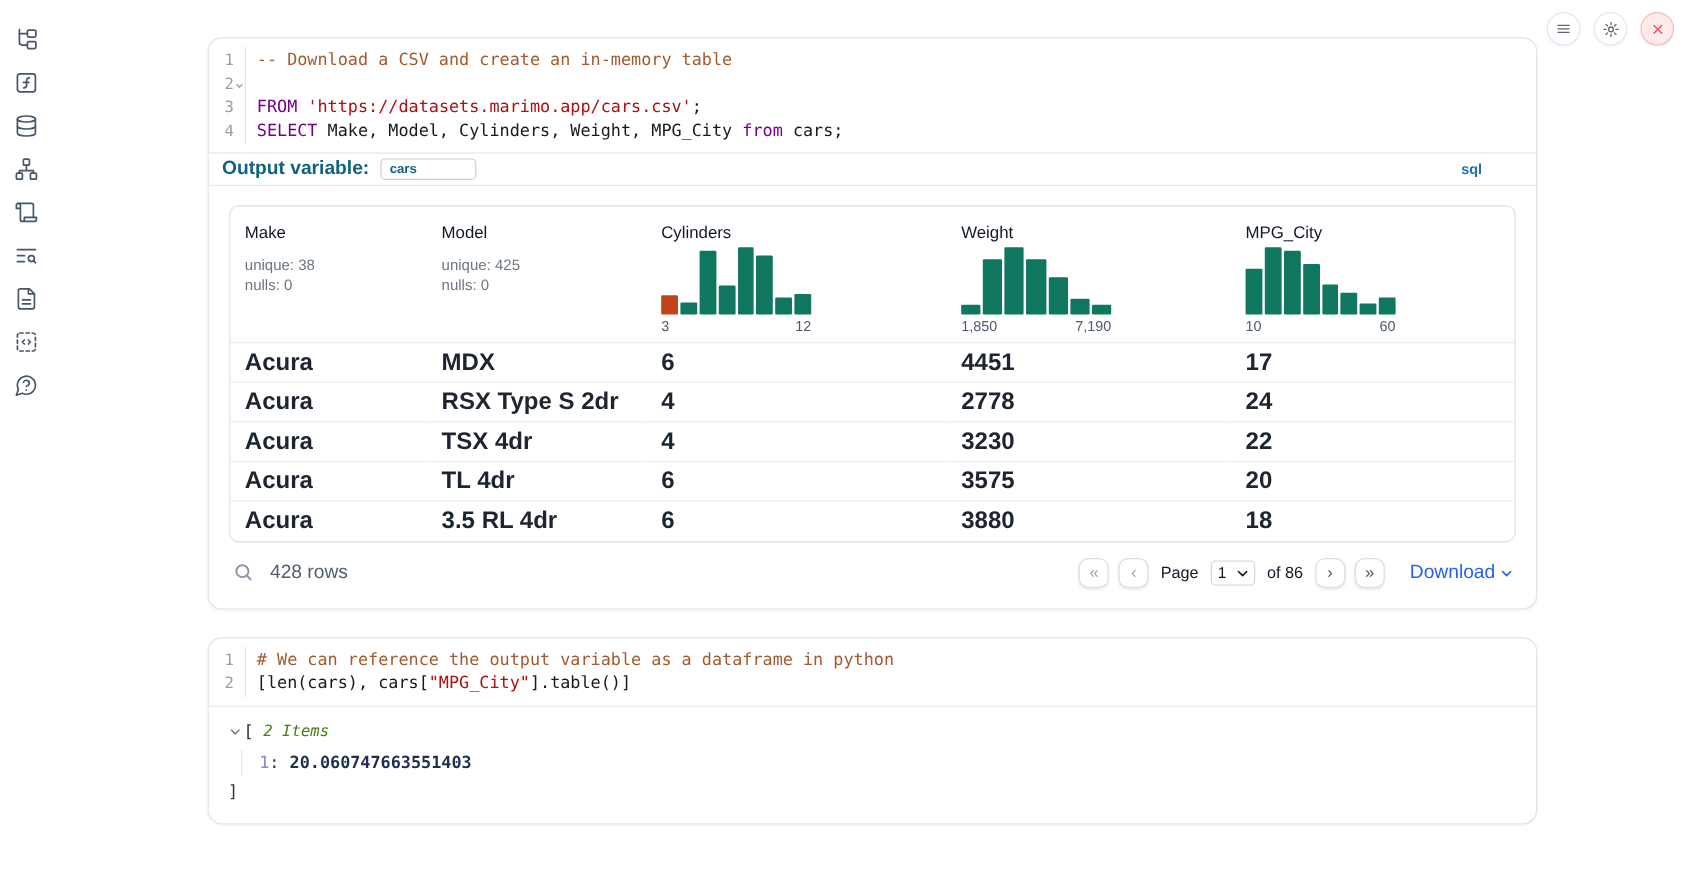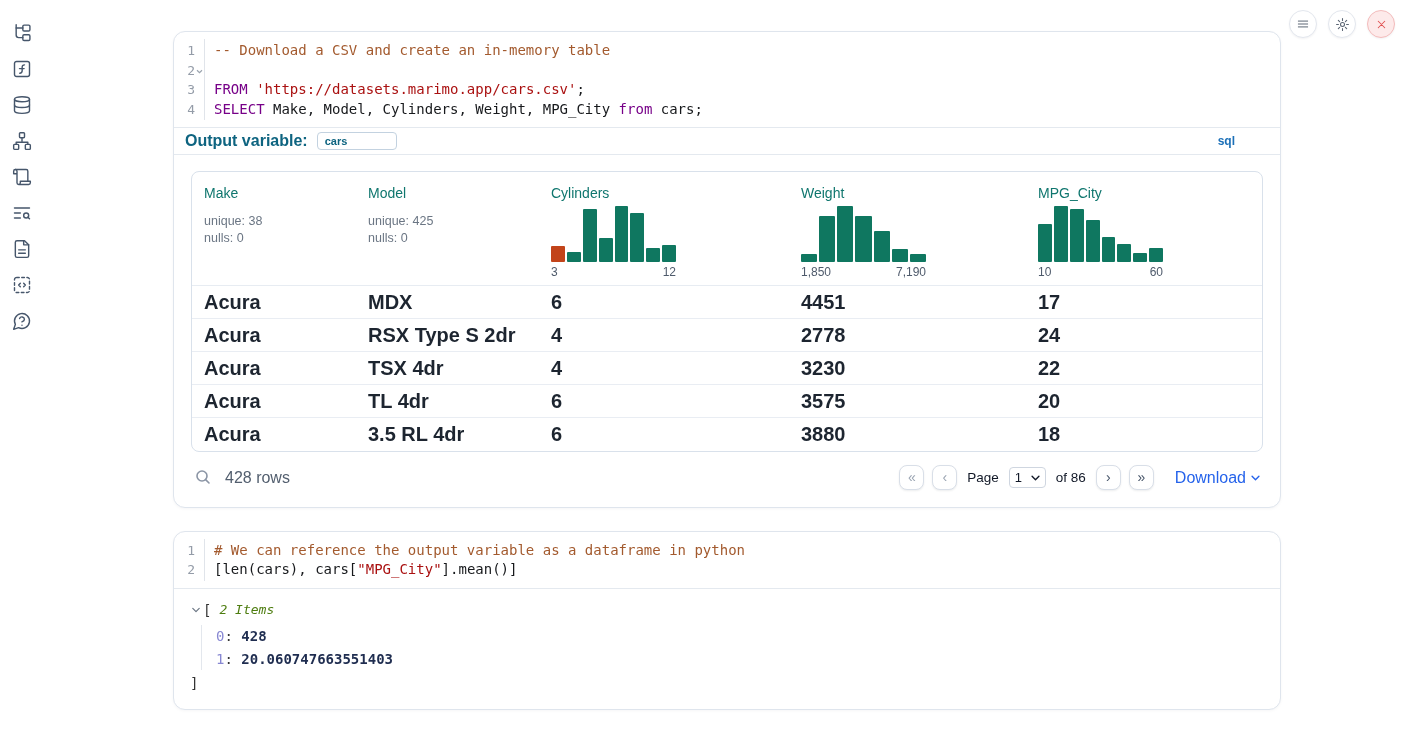--- a/index.html
+++ b/index.html
@@ -42,21 +42,21 @@
   .outvar-row{display:flex;align-items:center;height:27px;border-top:1px solid #e4e9ef;padding:0 11px;}
   .outvar-label{font-size:16px;font-weight:bold;color:var(--teal);}
   .outvar-input{margin-left:9px;width:80px;height:18px;border:1px solid #c3d2e0;border-radius:4px;font-size:11px;font-weight:bold;color:var(--teal);padding:0 7px;font-family:"Liberation Sans",sans-serif;outline:none;}
   .lang-badge{margin-left:auto;font-size:12px;font-weight:bold;color:#1c70b8;padding-right:34px;}
 
   
   .output-section{border-top:1px solid #e4e9ef;padding:16px 17px 16px;}
   .table-card{border:1px solid #d9e1eb;border-radius:8px;overflow:hidden;}
   table{width:100%;border-collapse:collapse;table-layout:fixed;}
   th{text-align:left;vertical-align:top;padding:13px 12px 6px;border-bottom:1px solid var(--border-light);font-weight:normal;}
-  .col-name{font-size:14px;color:#0f766e;}
+  .col-name{font-size:14px;color:#0f172a;}
   .col-stats{margin-top:12px;font-size:12.5px;color:#6b7684;line-height:17px;}
   .hist{width:125px;margin-top:5px;}
   .hist-bars{display:flex;align-items:flex-end;gap:2px;height:56px;}
   .hist-bars span{flex:1;background:var(--green);border-radius:1px;min-height:4px;}
   .hist-bars span.hl{background:var(--orange);}
   .hist-labels{display:flex;justify-content:space-between;font-size:12px;color:#4e5a6b;margin-top:3px;}
   td{padding:0 12px;height:33px;font-size:20px;color:#1d2530;border-top:1px solid #e9edf3;font-weight:bold;}
   tbody tr:first-child td{border-top:none;}
 
   
@@ -350,33 +350,32 @@
               </svg>
           </button>
         </div>
       </div>
     </div>
   </section>
 
   <section class="cell">
     <div class="code-area" id="py-code">
         <div class="cl"><span class="ln">1</span><span class="fold"></span><span class="codeline"><span class="tk-cm"># We can reference the output variable as a dataframe in python</span></span></div>
-        <div class="cl"><span class="ln">2</span><span class="fold"></span><span class="codeline"><span class="tk-p">[len(cars), cars[</span><span class="tk-str">"MPG_City"</span><span class="tk-p">].mean()]</span></span></div>
+        <div class="cl"><span class="ln">2</span><span class="fold"></span><span class="codeline"><span class="tk-p">[len(cars), cars[</span><span class="tk-str">"MPG_City"</span><span class="tk-p">].table()]</span></span></div>
       </div>
     <div class="py-output">
       <div class="tree-head">
         <span class="tree-chevron">
             <svg viewBox="0 0 10 7">
               <polyline points="1,1.5 5,5.5 9,1.5"></polyline>
             </svg>
           </span>
         <span>[</span>
         <span class="tree-items-label">2 Items</span>
       </div>
       <div class="tree-body" id="tree-body">
-          <div class="tree-entry"><span class="tkey">0</span><span class="tsep">: </span><span class="tval">428</span></div>
           <div class="tree-entry"><span class="tkey">1</span><span class="tsep">: </span><span class="tval">20.060747663551403</span></div>
         </div>
       <div class="tree-close">]</div>
     </div>
   </section>
 
 </main>
 
 </body></html>

